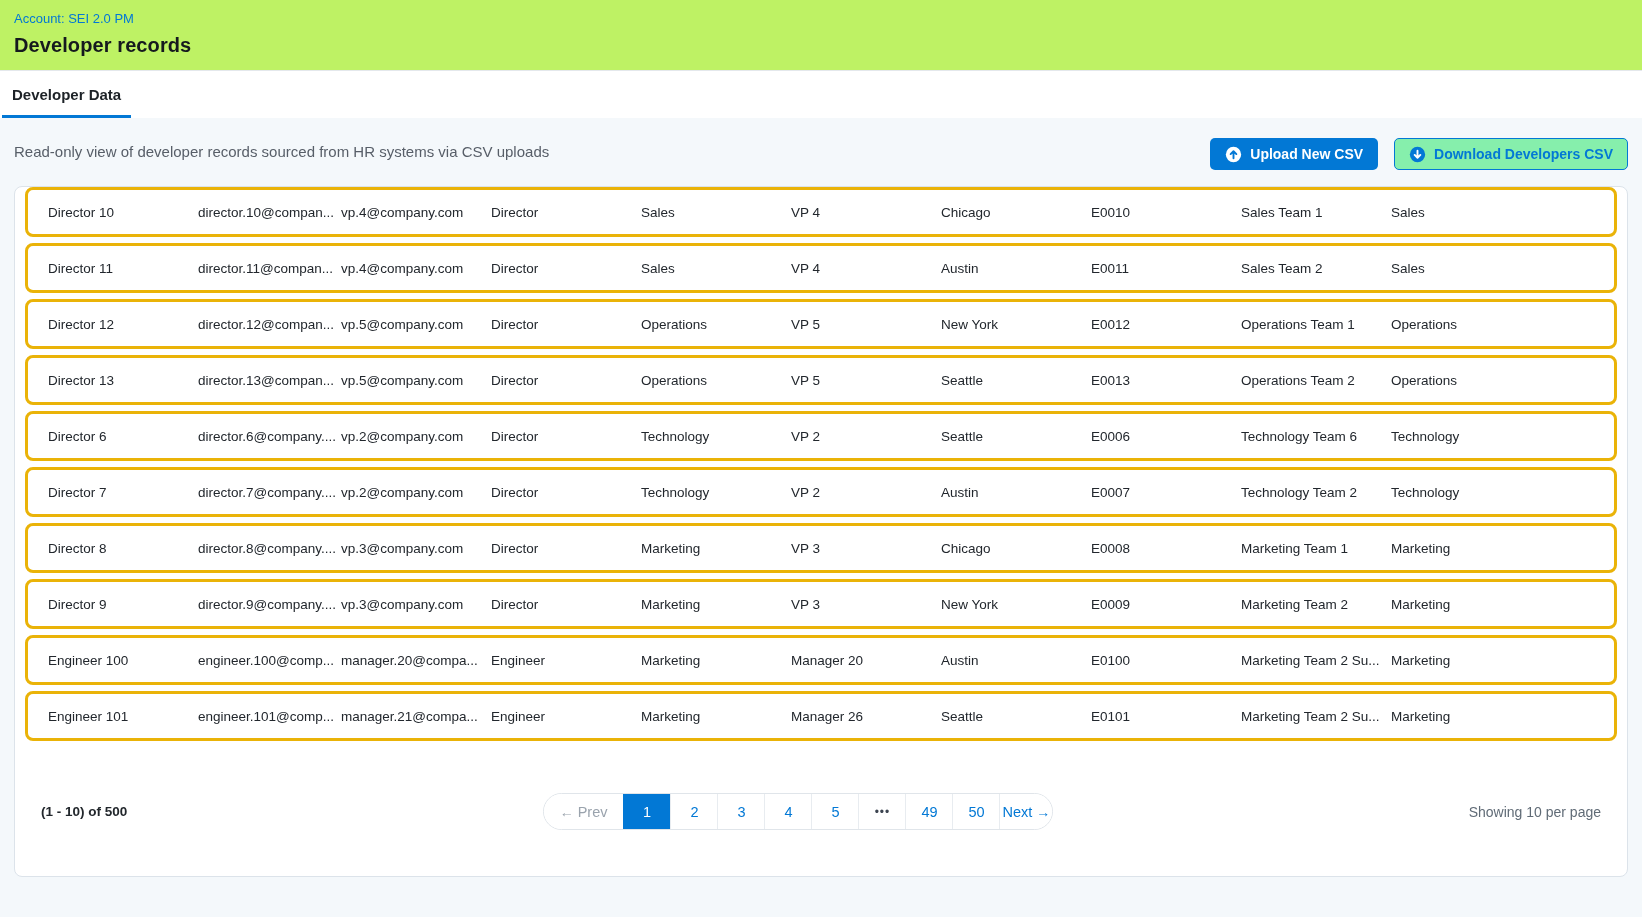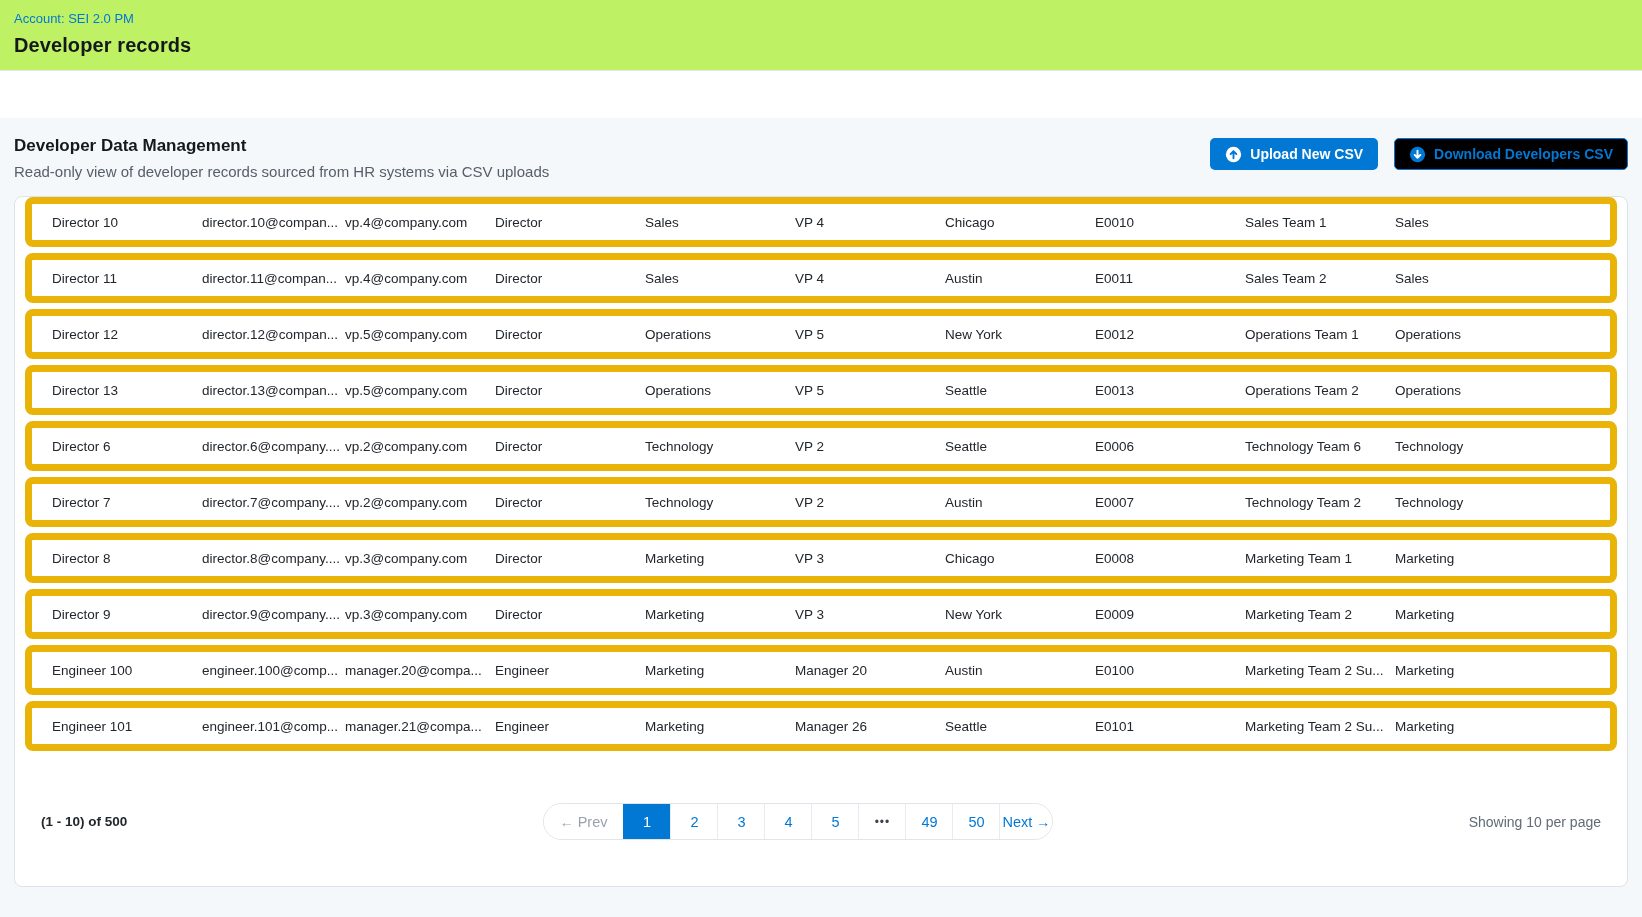--- a/index.html
+++ b/index.html
@@ -22,34 +22,34 @@
   
   .content { background:#f4f8fb; height:799px; padding:18px 14px 0 14px; }
   .section-header { display:flex; justify-content:space-between; align-items:flex-start; }
   .section-title { font-size:17px; font-weight:700; color:#15191e; }
   .section-subtitle { font-size:15px; color:#575e68; margin-top:7px; }
   .button-group { display:flex; gap:16px; margin-top:2px; }
   .btn { display:inline-flex; align-items:center; gap:8px; height:32px; padding:0 14px;
     border-radius:5px; font-size:14px; font-weight:700; cursor:pointer; border:1px solid transparent;
     font-family:inherit; }
   .btn-primary { background:#0278d5; color:#fff; }
-  .btn-outline { background:#000000; color:#0278d5; border-color:#0278d5; }
+  .btn-outline { background:#86efac; color:#0278d5; border-color:#0278d5; }
   .btn svg { display:block; }
 
   
   .table-panel { margin-top:16px; background:#fff; border:1px solid #dce3ea; border-radius:8px;
     height:691px; padding:0 10px; display:flex; flex-direction:column; }
   .grid { display:grid;
     grid-template-columns:150px 143px 150px 150px 150px 150px 150px 150px 150px minmax(0,1fr);
     align-items:center; }
   .table-head { height:52px; padding:0 16px; }
   .col-label { font-size:11.5px; font-weight:500; letter-spacing:.3px; color:#333b46;
     white-space:nowrap; overflow:hidden; }
   .table-body { flex:0 0 auto; }
-  .row-card { height:50px; border:7px solid #eab308; border-radius:8px; margin-bottom:6px;
+  .row-card { height:50px; border:3px solid #eab308; border-radius:8px; margin-bottom:6px;
     padding:0 20px; background:#fff; }
   .cell { font-size:13.5px; color:#22272d; white-space:nowrap; overflow:hidden; padding-right:10px; }
 
   
   .pagination-row { flex:1; display:flex; align-items:center; padding:0 16px; }
   .range-label { font-size:13.5px; font-weight:700; color:#22272c; }
   .pg-spacer { flex:1; }
   .pager { display:inline-flex; align-items:stretch; height:37px; background:#fff;
     border:1px solid #e0e5ea; border-radius:19px; overflow:hidden; }
   .pg-cell { display:flex; align-items:center; justify-content:center; min-width:47px;
@@ -66,27 +66,27 @@
 </style>
 </head>
 <body>
 
 <div class="top-header">
   <a class="account-link">Account: SEI 2.0 PM</a>
   <div class="page-title">Developer records</div>
 </div>
 
 <div class="tab-bar">
+  <div class="tab active">Developer Data</div>
 </div>
 
 <div class="content">
 
   <div class="section-header">
     <div>
-      <div class="section-title">Developer Data Management</div>
       <div class="section-subtitle">Read-only view of developer records sourced from HR systems via CSV uploads</div>
     </div>
     <div class="button-group">
       <button class="btn btn-primary">
         <span>
           <svg width="17" height="17" viewBox="0 0 16 16">
             <circle cx="8" cy="8" r="7.2" fill="#ffffff"></circle>
             <path d="M8 11.6 V5.2 M5.3 7.6 L8 4.9 L10.7 7.6" stroke="#0278d5" stroke-width="1.8" fill="none" stroke-linecap="round" stroke-linejoin="round"></path>
           </svg>
         </span>

